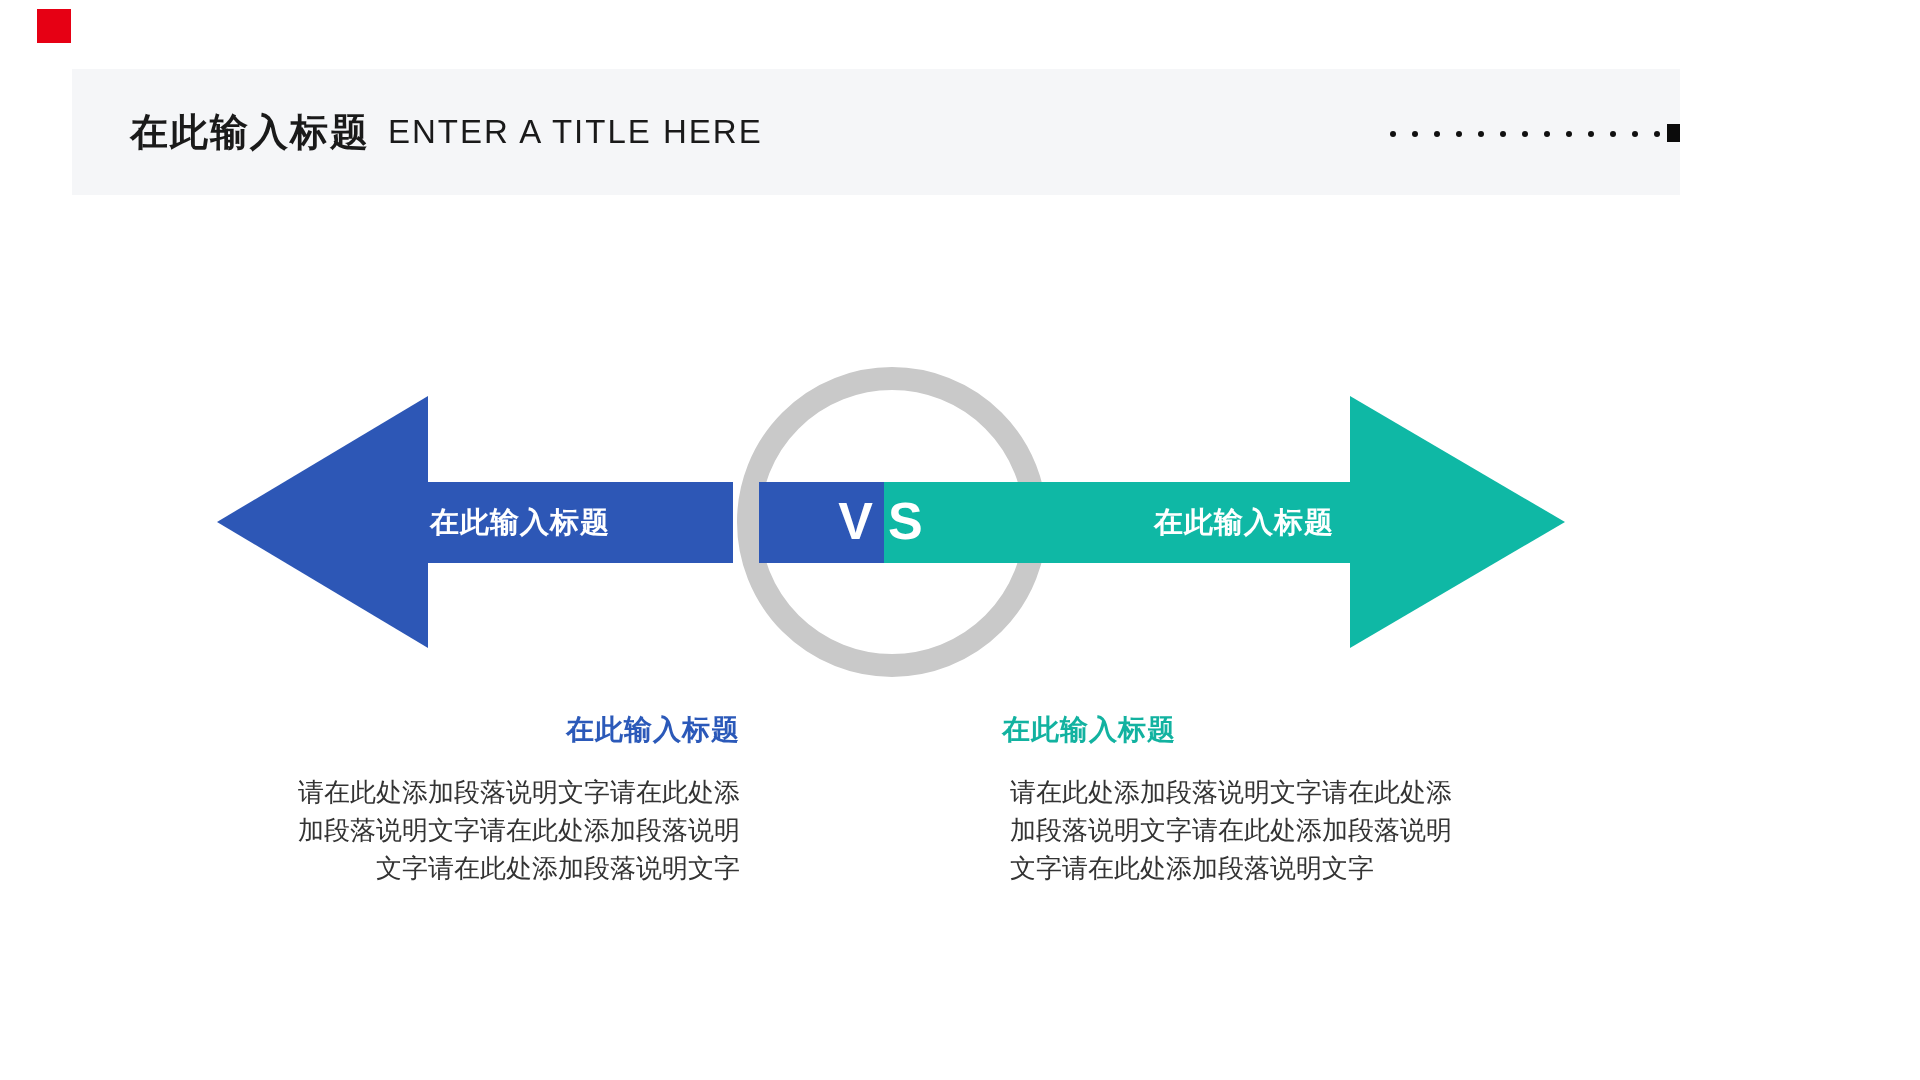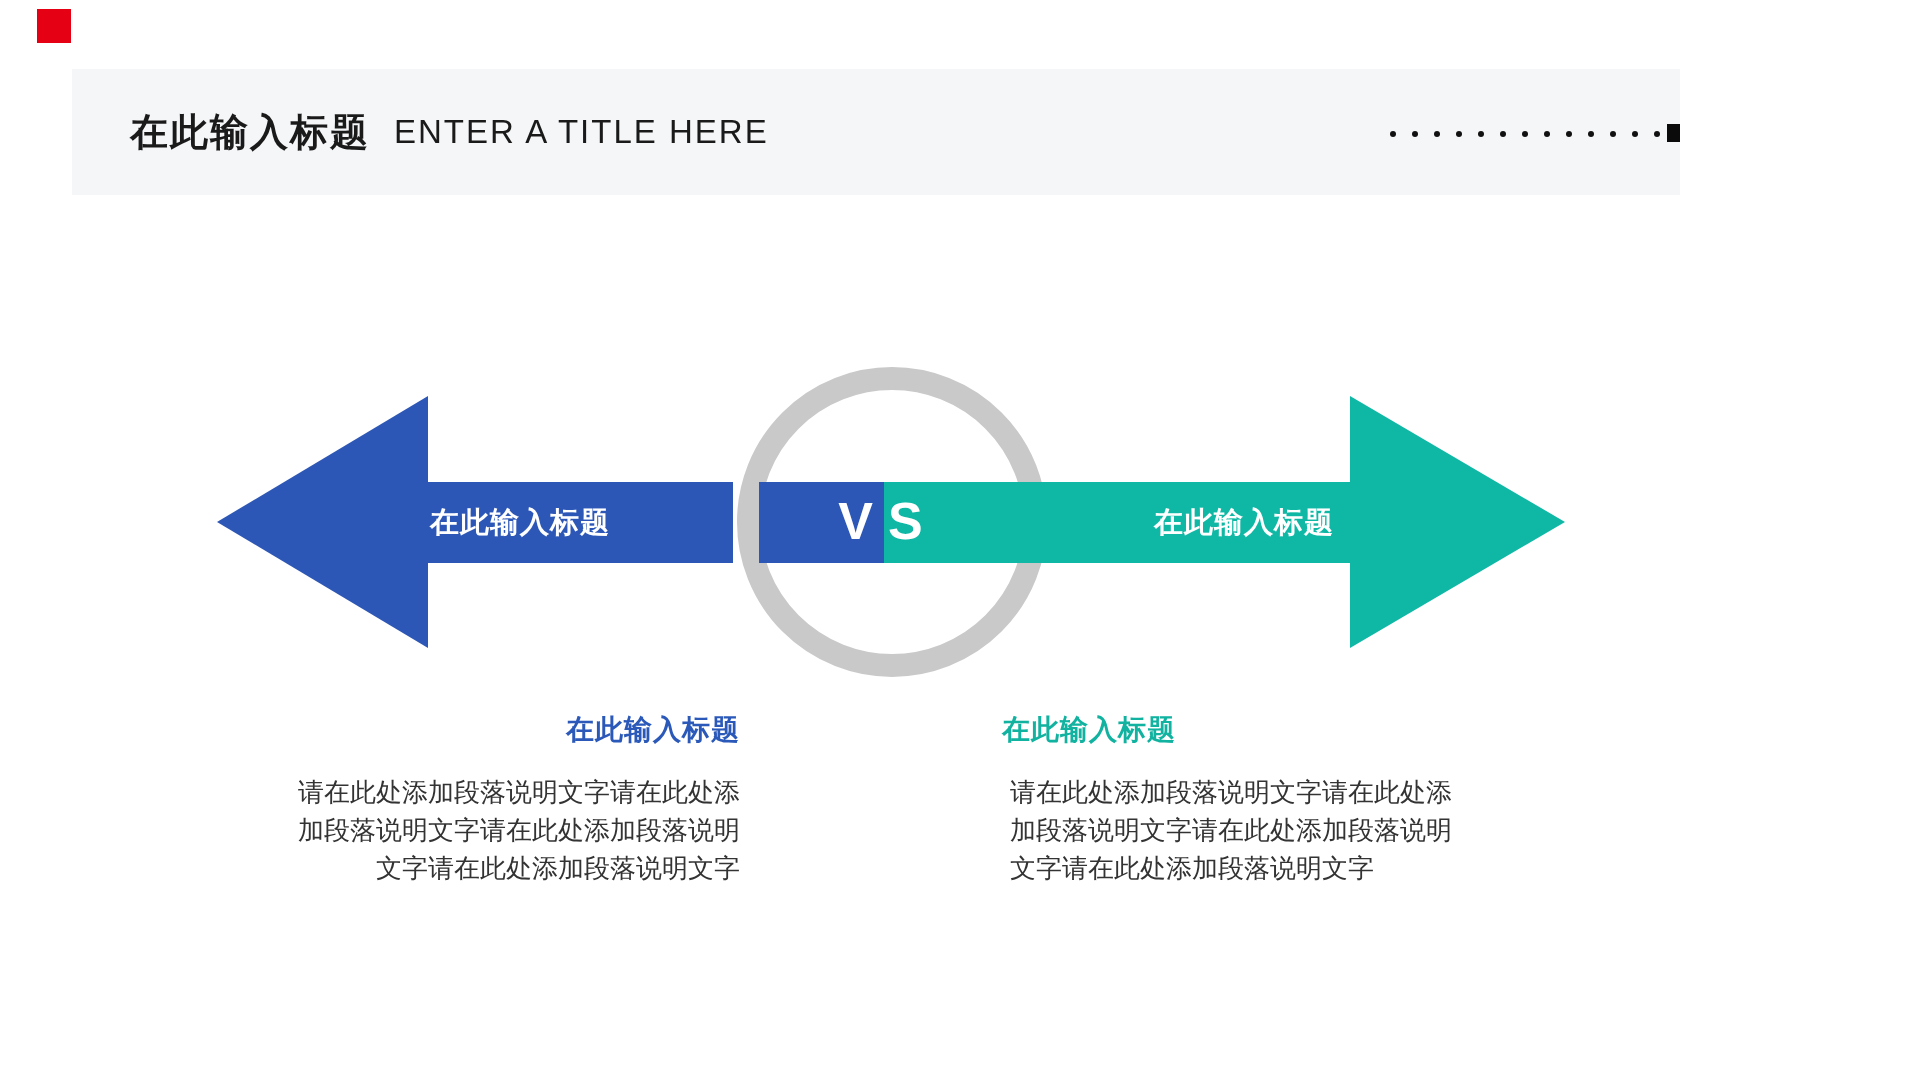--- a/index.html
+++ b/index.html
@@ -28,21 +28,21 @@
     align-items: center;
   }
   .title-zh {
     margin-left: 58px;
     font-size: 38px;
     font-weight: 700;
     letter-spacing: 2px;
     white-space: nowrap;
   }
   .title-en {
-    margin-left: 24px;
+    margin-left: 18px;
     font-size: 33px;
     font-weight: 400;
     letter-spacing: 2px;
     white-space: nowrap;
   }
   .header-dots {
     position: absolute;
     left: 1318px; top: 62px;
     display: flex;
     gap: 16px;

